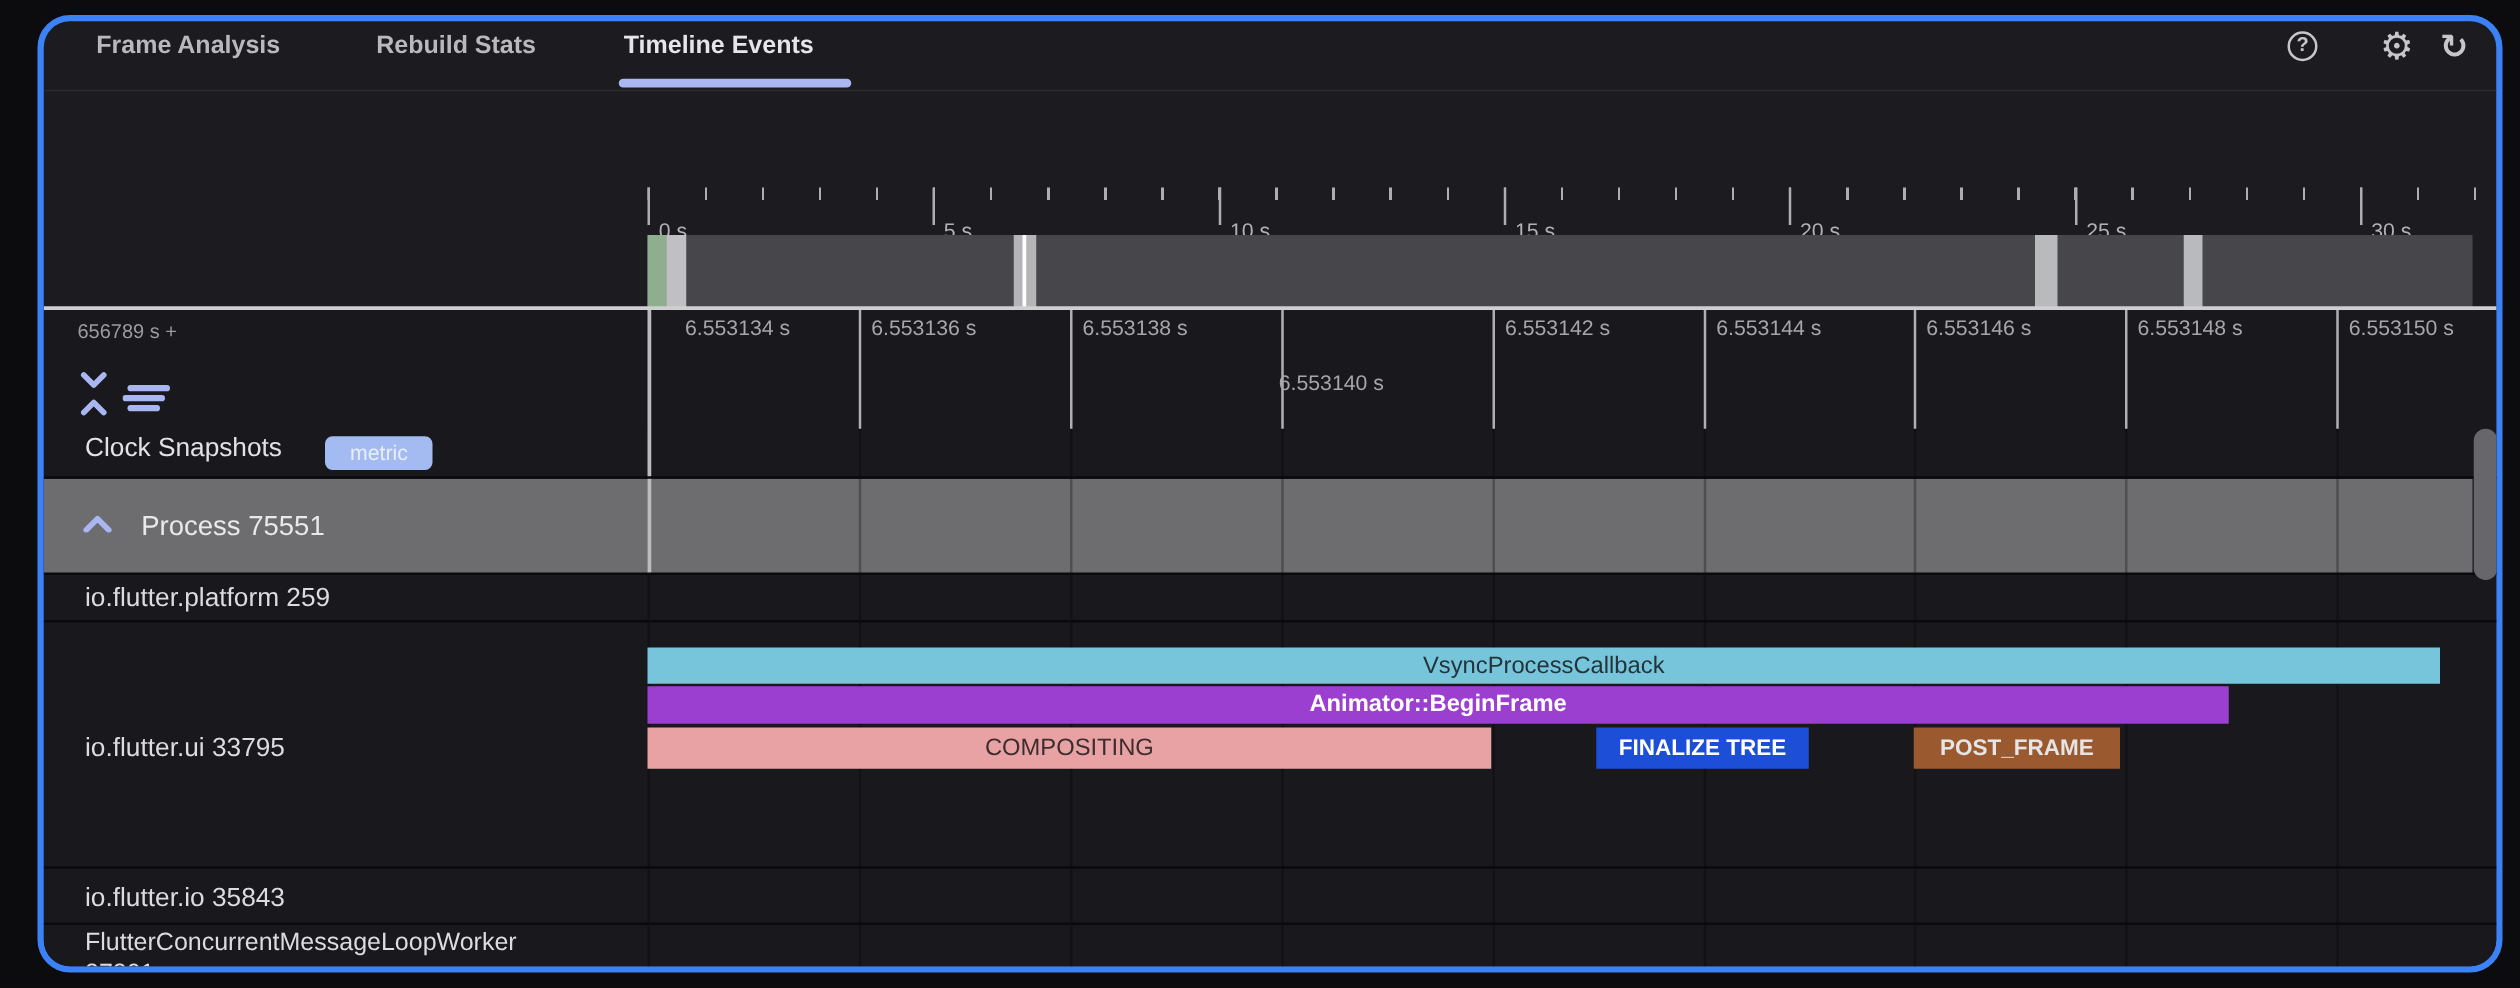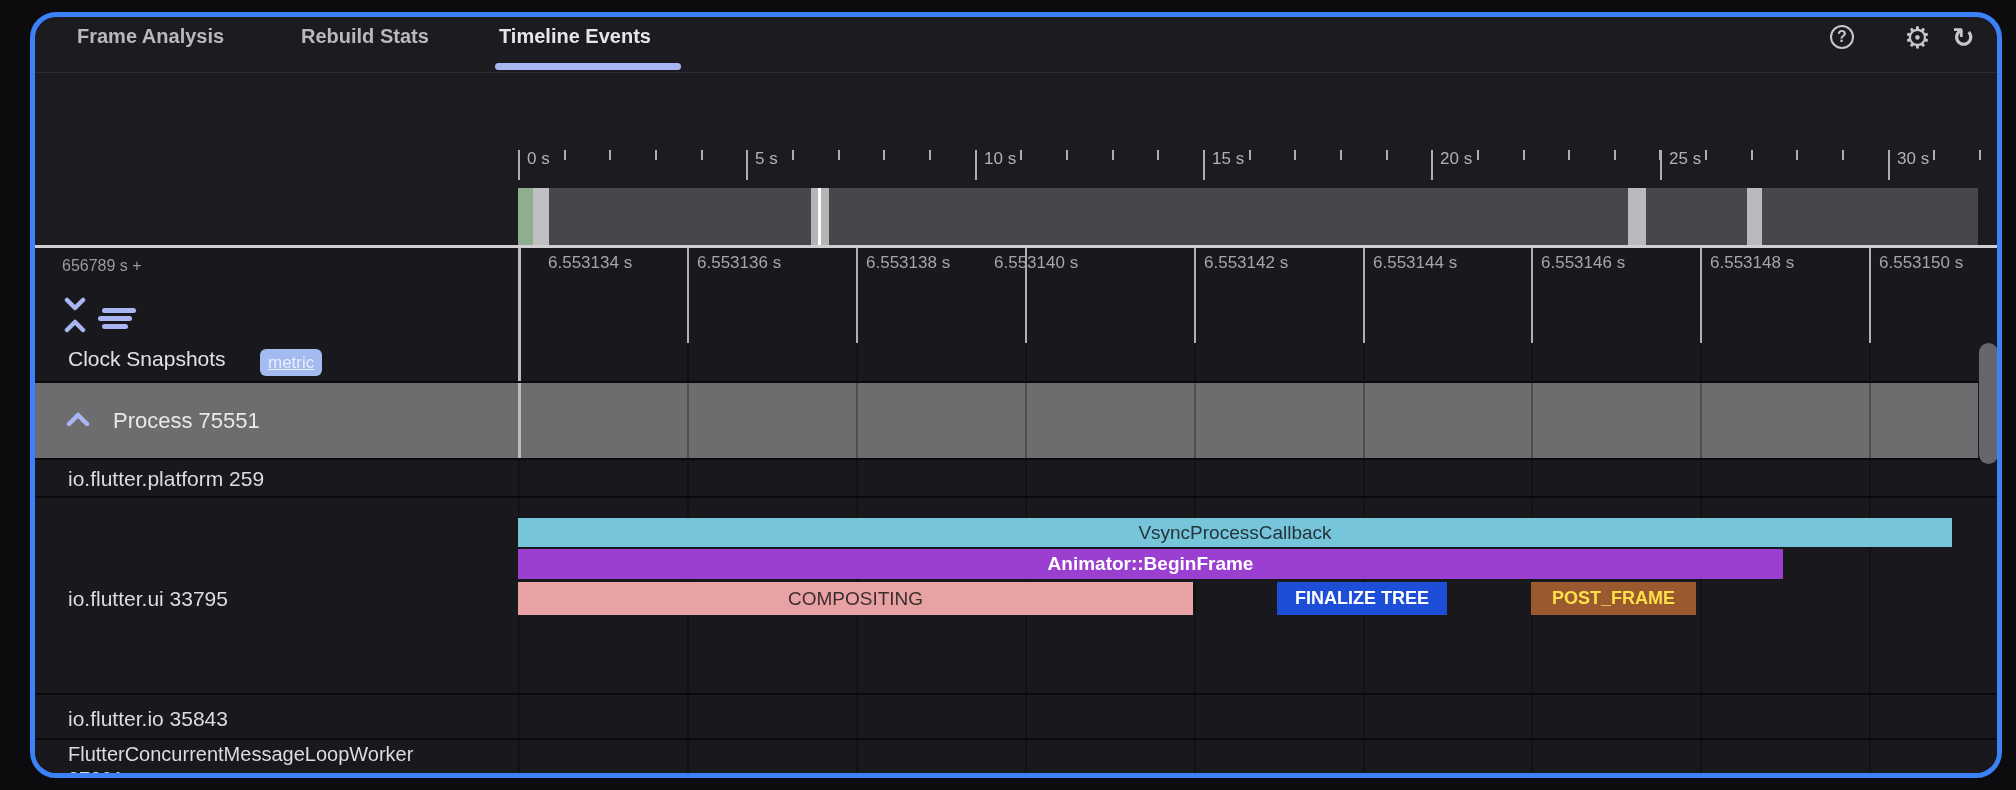--- a/index.html
+++ b/index.html
@@ -20,47 +20,47 @@
   
   .search-pill{position:absolute;left:286px;top:51px;width:930px;height:42px;border:2px solid #d7d7da;
                border-radius:22px;background:#1c1b20;box-sizing:border-box;display:flex;align-items:center;}
   .search-pill input{flex:1;background:transparent;border:none;outline:none;color:#e8e8ea;
                      font-size:20px;font-family:"Liberation Sans",sans-serif;}
   .search-pill input::placeholder{color:#e3e3e5;opacity:1;}
   
   .minor-ticks{position:absolute;left:483px;top:133px;width:1497px;height:10px;
                background:repeating-linear-gradient(to right,#aeaeb2 0 2px,transparent 2px 45.66px);}
   .major-tick{position:absolute;top:133px;width:2px;height:30px;background:#aeaeb2;}
-  .ruler-label{position:absolute;top:132px;font-size:17px;color:#b2b2b6;white-space:nowrap;}
+  .ruler-label{position:absolute;top:158px;font-size:17px;color:#b2b2b6;white-space:nowrap;}
   
   .minimap{position:absolute;left:483px;top:171px;width:1460px;height:59px;background:#47474b;cursor:pointer;}
   .mm-seg{position:absolute;top:0;height:59px;}
   
   .white-sep{position:absolute;left:0;top:228px;width:1972px;height:3px;background:#cfcfd1;}
   .content-bg{position:absolute;left:0;top:231px;width:1972px;height:535px;background:#19191d;}
   .grid-dim{position:absolute;top:326px;width:2px;height:440px;background:rgba(0,0,0,0.28);}
   .grid-bright{position:absolute;top:231px;width:2px;height:95px;background:#b0b0b3;}
   .detail-label{position:absolute;top:236px;font-size:17px;color:#a6a6aa;white-space:nowrap;}
   .offset-label{position:absolute;left:27px;top:240px;font-size:16px;color:#9b9b9f;}
   .cursor-line{position:absolute;left:483px;top:231px;width:3px;height:212px;background:#bcbcbf;}
   
   .row-sep{position:absolute;left:0;width:1972px;height:2px;background:#0a0a0c;}
   .track-label{position:absolute;left:33px;color:#dcdcdf;font-size:21px;white-space:nowrap;}
-  .chip{position:absolute;left:225px;top:332px;height:27px;padding:0 8px;border-radius:6px;background:#a3bbf0;
-        color:#e9eefc;font-size:17px;line-height:27px;text-decoration:underline;}
+  .chip{position:absolute;left:225px;top:332px;height:27px;padding:0 20px;border-radius:6px;background:#a3bbf0;
+        color:#e9eefc;font-size:17px;line-height:27px;}
   .process-band{position:absolute;left:0;top:366px;width:1943px;height:77px;background:#6d6d6f;cursor:pointer;}
   .icon-blue{color:#a9b6f2;}
   
   .ev{position:absolute;display:flex;align-items:center;justify-content:center;font-size:19px;
       overflow:hidden;white-space:nowrap;cursor:pointer;box-sizing:border-box;}
   .ev-vsync{background:#76c5db;color:#25333a;font-weight:500;}
   .ev-begin{background:#9b3fd1;color:#ffffff;font-weight:700;}
   .ev-comp{background:#e9a2a4;color:#3c2e2e;font-weight:500;}
   .ev-fin{background:#1d4ed8;color:#ffffff;font-weight:700;font-size:18px;}
-  .ev-post{background:#9a592e;color:#fde047;font-weight:700;font-size:18px;}
+  .ev-post{background:#9a592e;color:#e5e5e5;font-weight:700;font-size:18px;}
   
   .vscroll-thumb{position:absolute;left:1944px;top:326px;width:19px;height:121px;border-radius:10px;background:#67676b;cursor:pointer;}
 </style>
 </head>
 <body>
 
 <div class="stage">
   <div class="panel">
 
     <div class="tab" style="left:42px;">Frame Analysis</div>
@@ -123,21 +123,21 @@
     <div class="grid-bright" style="left:1328px;"></div>
     <div class="grid-bright" style="left:1496px;"></div>
     <div class="grid-bright" style="left:1665px;"></div>
     <div class="grid-bright" style="left:1834px;"></div>
     <div class="cursor-line"></div>
 
     <div class="offset-label">656789 s +</div>
     <span class="detail-label" style="left:493px;margin-left:20px;">6.553134 s</span>
     <span class="detail-label" style="left:662px;">6.553136 s</span>
     <span class="detail-label" style="left:831px;">6.553138 s</span>
-    <span class="detail-label" style="left:959px;">6.553140 s</span>
+    <span class="detail-label" style="left:988px;margin-top:44px;">6.553140 s</span>
     <span class="detail-label" style="left:1169px;">6.553142 s</span>
     <span class="detail-label" style="left:1338px;">6.553144 s</span>
     <span class="detail-label" style="left:1506px;">6.553146 s</span>
     <span class="detail-label" style="left:1675px;">6.553148 s</span>
     <span class="detail-label" style="left:1844px;">6.553150 s</span>
 
     <svg class="abs icon-blue" style="left:29px;top:280px;" width="22" height="36" viewBox="0 0 22 36">
       <path d="M3 3 L11 11 L19 3" fill="none" stroke="#a9b6f2" stroke-width="4.5" stroke-linecap="round" stroke-linejoin="round"></path>
       <path d="M3 33 L11 25 L19 33" fill="none" stroke="#a9b6f2" stroke-width="4.5" stroke-linecap="round" stroke-linejoin="round"></path>
     </svg>

